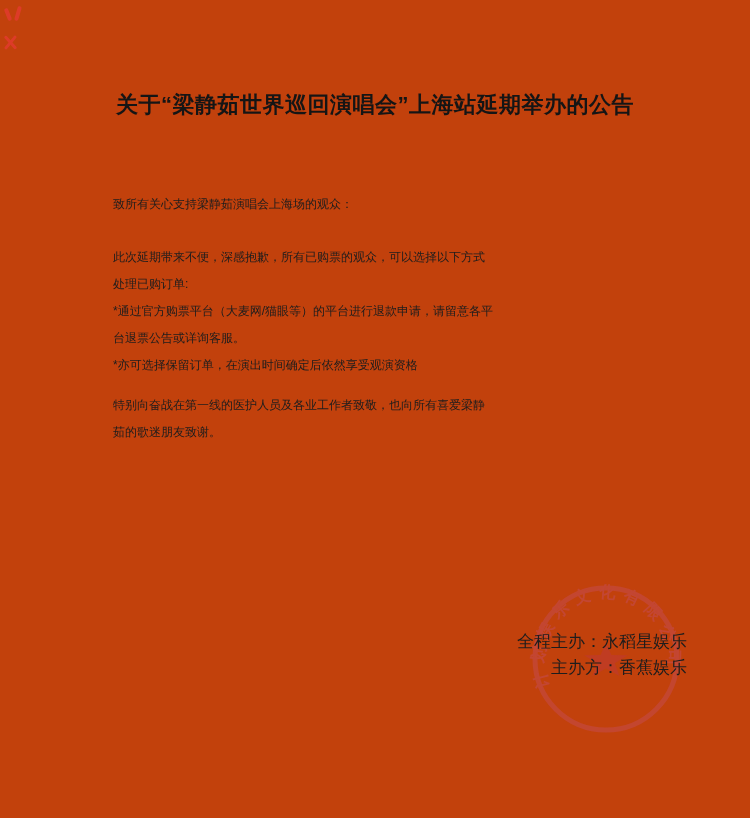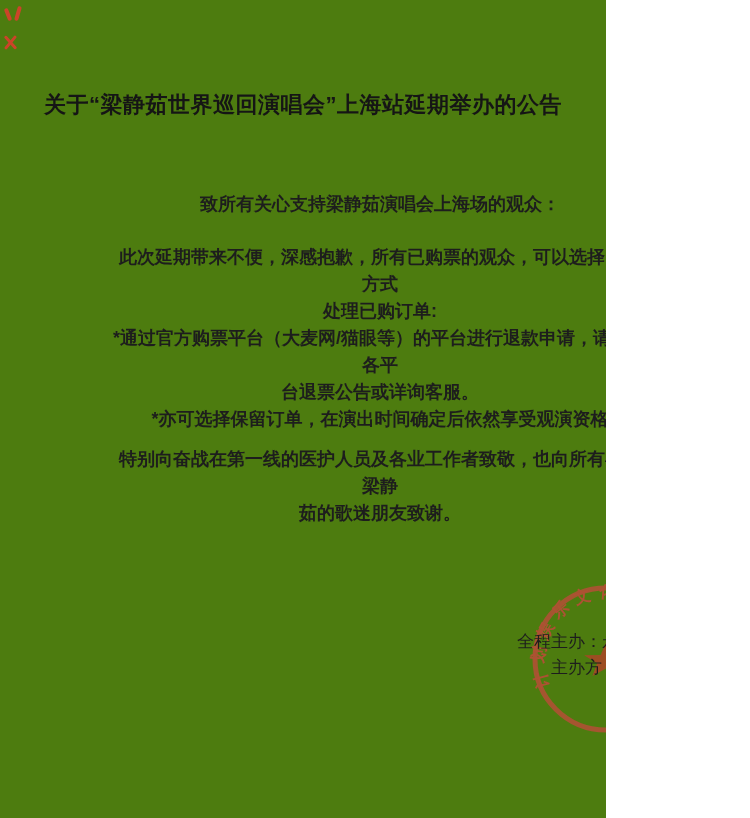--- a/index.html
+++ b/index.html
@@ -1,20 +1,20 @@
 <!DOCTYPE html>
 <html><head>
 <meta charset="utf-8">
 <style>
   html, body { margin: 0; padding: 0; background: #ffffff; }
   .page {
     position: relative;
-    width: 606px;
+    width: 750px;
     height: 818px;
-    background: #4d7c0f;
+    background: #c2410c;
     overflow: hidden;
     font-family: "Liberation Sans", "DejaVu Sans", sans-serif;
     color: #1d1d1d;
   }
 
   
   .corner-mark { position: absolute; opacity: .85; }
   .corner-mark-1 { left: 4px; top: 6px; }
   .corner-mark-2 { left: 2px; top: 33px; }
   .corner-mark .stroke { position: absolute; background: #e23b2e; border-radius: 2px; }
@@ -31,25 +31,24 @@
     font-size: 22px;
     font-weight: 700;
     letter-spacing: 0.5px;
     color: #151515;
   }
 
   .doc-body {
     position: absolute;
     left: 113px; top: 191px;
     width: 534px;
-    font-size: 18px;
+    font-size: 12px;
     line-height: 27px;
-    font-weight: 700;
+    font-weight: 400;
     color: #1d1d1d;
-    text-align: center;
   }
   .doc-body p { margin: 0 0 13px 0; white-space: pre-line; }
   .doc-body p.salutation { margin-bottom: 26px; }
 
   .signature-block {
     position: absolute;
     left: 452px; top: 629px;
     width: 235px;
     text-align: right;
     font-size: 17px;

